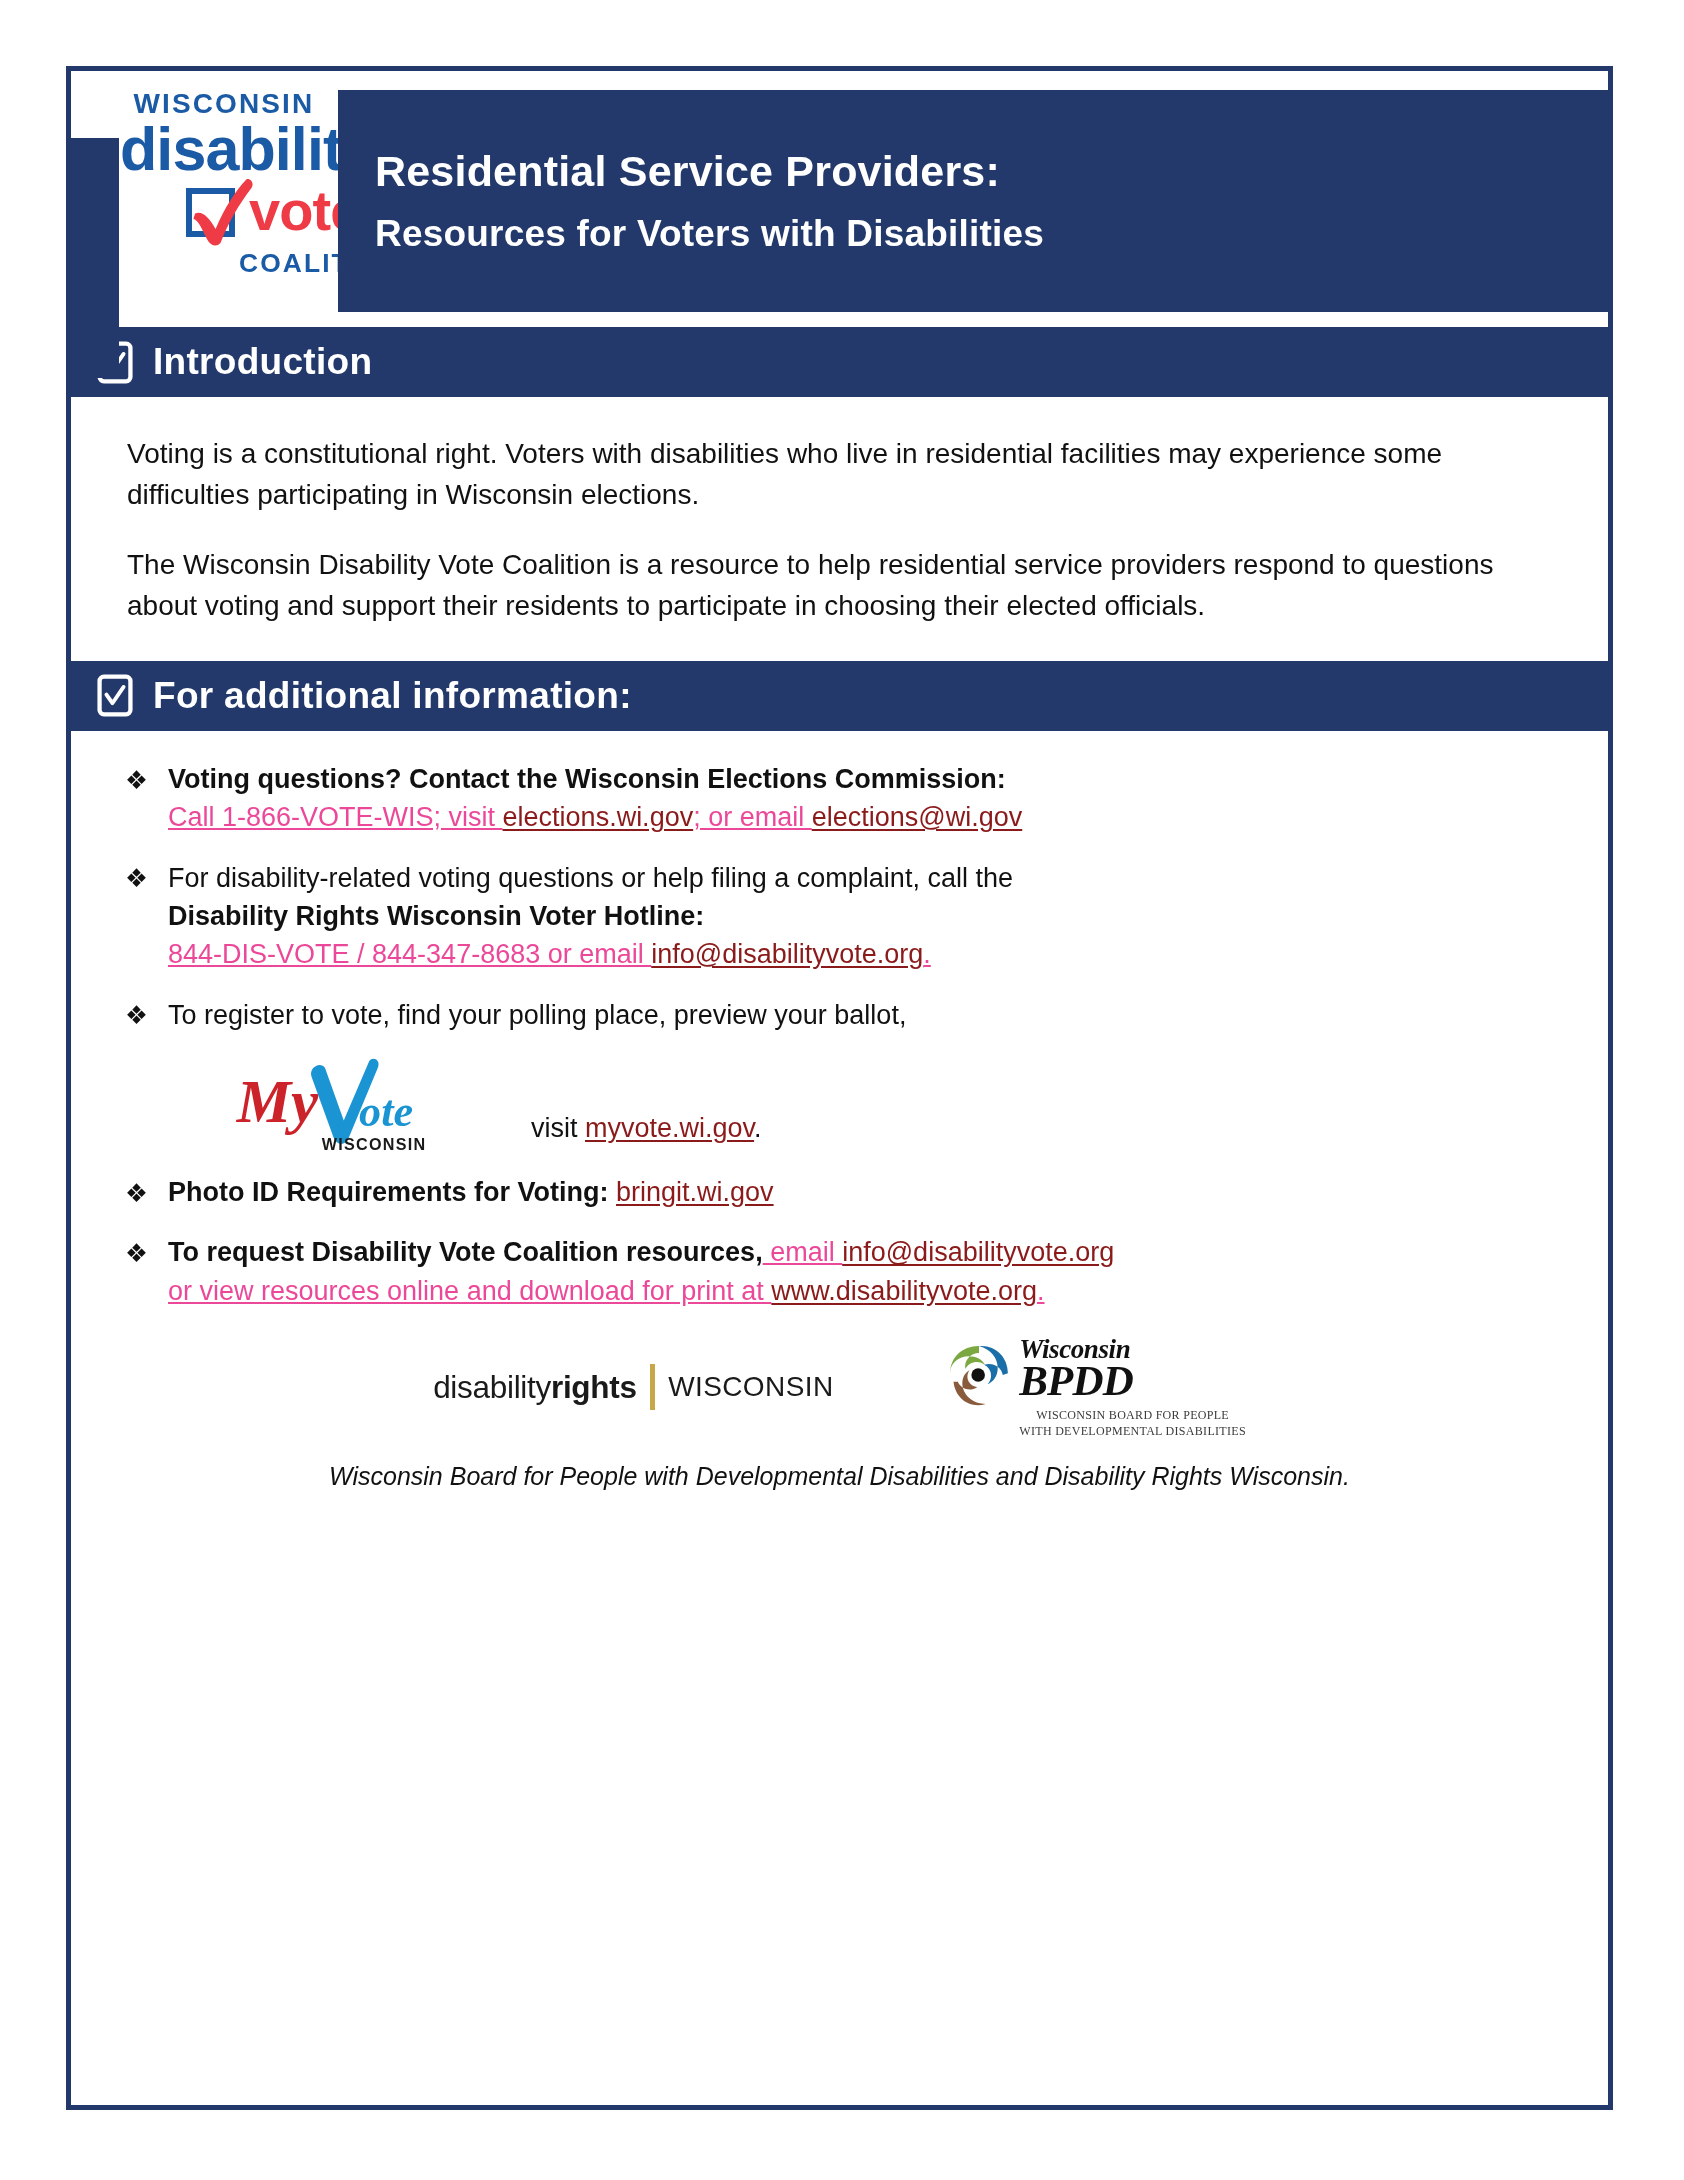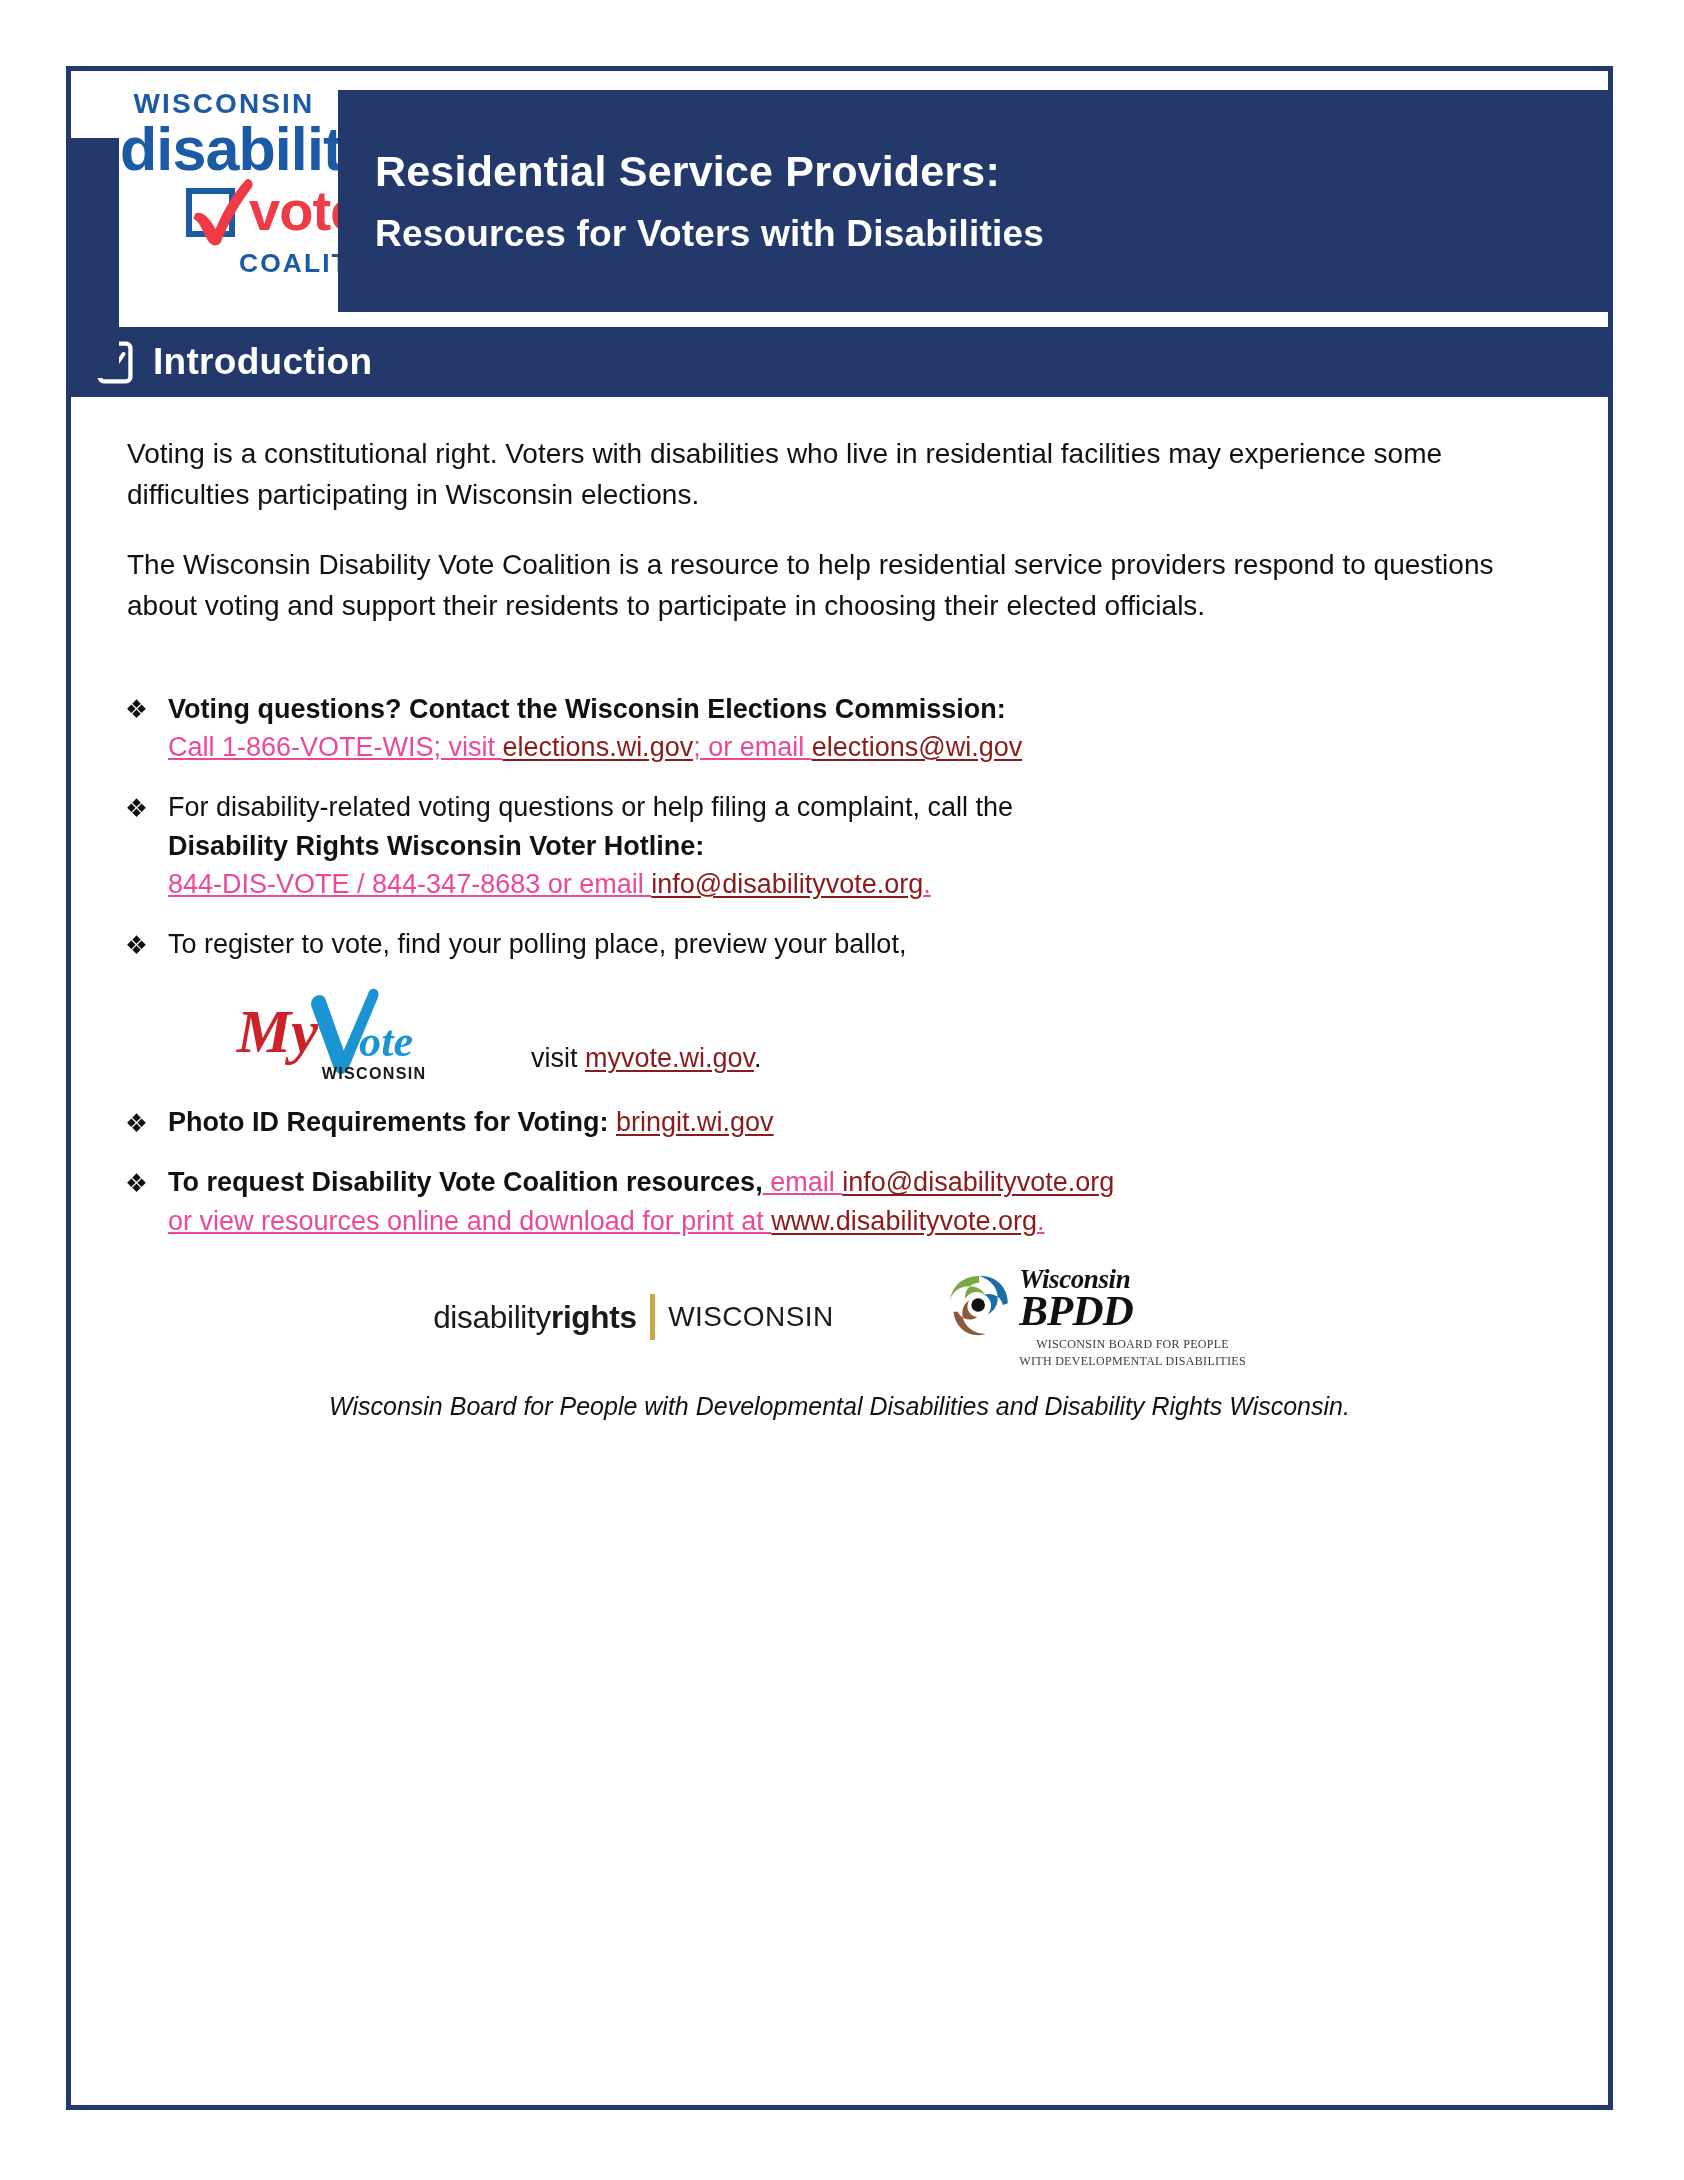--- a/index.html
+++ b/index.html
@@ -316,20 +316,27 @@
       <path d="M11 24 L18 34 L31 15" fill="none" stroke="#ffffff" stroke-width="4.5" stroke-linecap="round" stroke-linejoin="round"></path>
     </svg>
     <span class="section-title">Introduction</span>
   </div>
 
   <div class="intro-body">
     <p class="intro-p">Voting is a constitutional right. Voters with disabilities who live in residential facilities may experience some difficulties participating in Wisconsin elections.</p>
     <p class="intro-p">The Wisconsin Disability Vote Coalition is a resource to help residential service providers respond to questions about voting and support their residents to participate in choosing their elected officials.</p>
   </div>
 
+  <div class="section-bar">
+    <svg class="check-icon" viewBox="0 0 42 50">
+      <rect x="3" y="3" width="36" height="44" rx="5" ry="5" fill="none" stroke="#ffffff" stroke-width="5"></rect>
+      <path d="M11 24 L18 34 L31 15" fill="none" stroke="#ffffff" stroke-width="4.5" stroke-linecap="round" stroke-linejoin="round"></path>
+    </svg>
+    <span class="section-title">For additional information:</span>
+  </div>
 
   <div class="info-body">
 
     <div class="bullet-row">
       <span class="bullet-glyph">❖</span>
       <div class="bullet-text">
         <div><span class="b">Voting questions? Contact the Wisconsin Elections Commission:</span></div>
         <div><span class="plain">Call 1-866-VOTE-WIS; visit </span><a class="lnk" href="#">elections.wi.gov</a><span class="plain">; or email </span><a class="lnk" href="#">elections@wi.gov</a></div>
       </div>
     </div>

